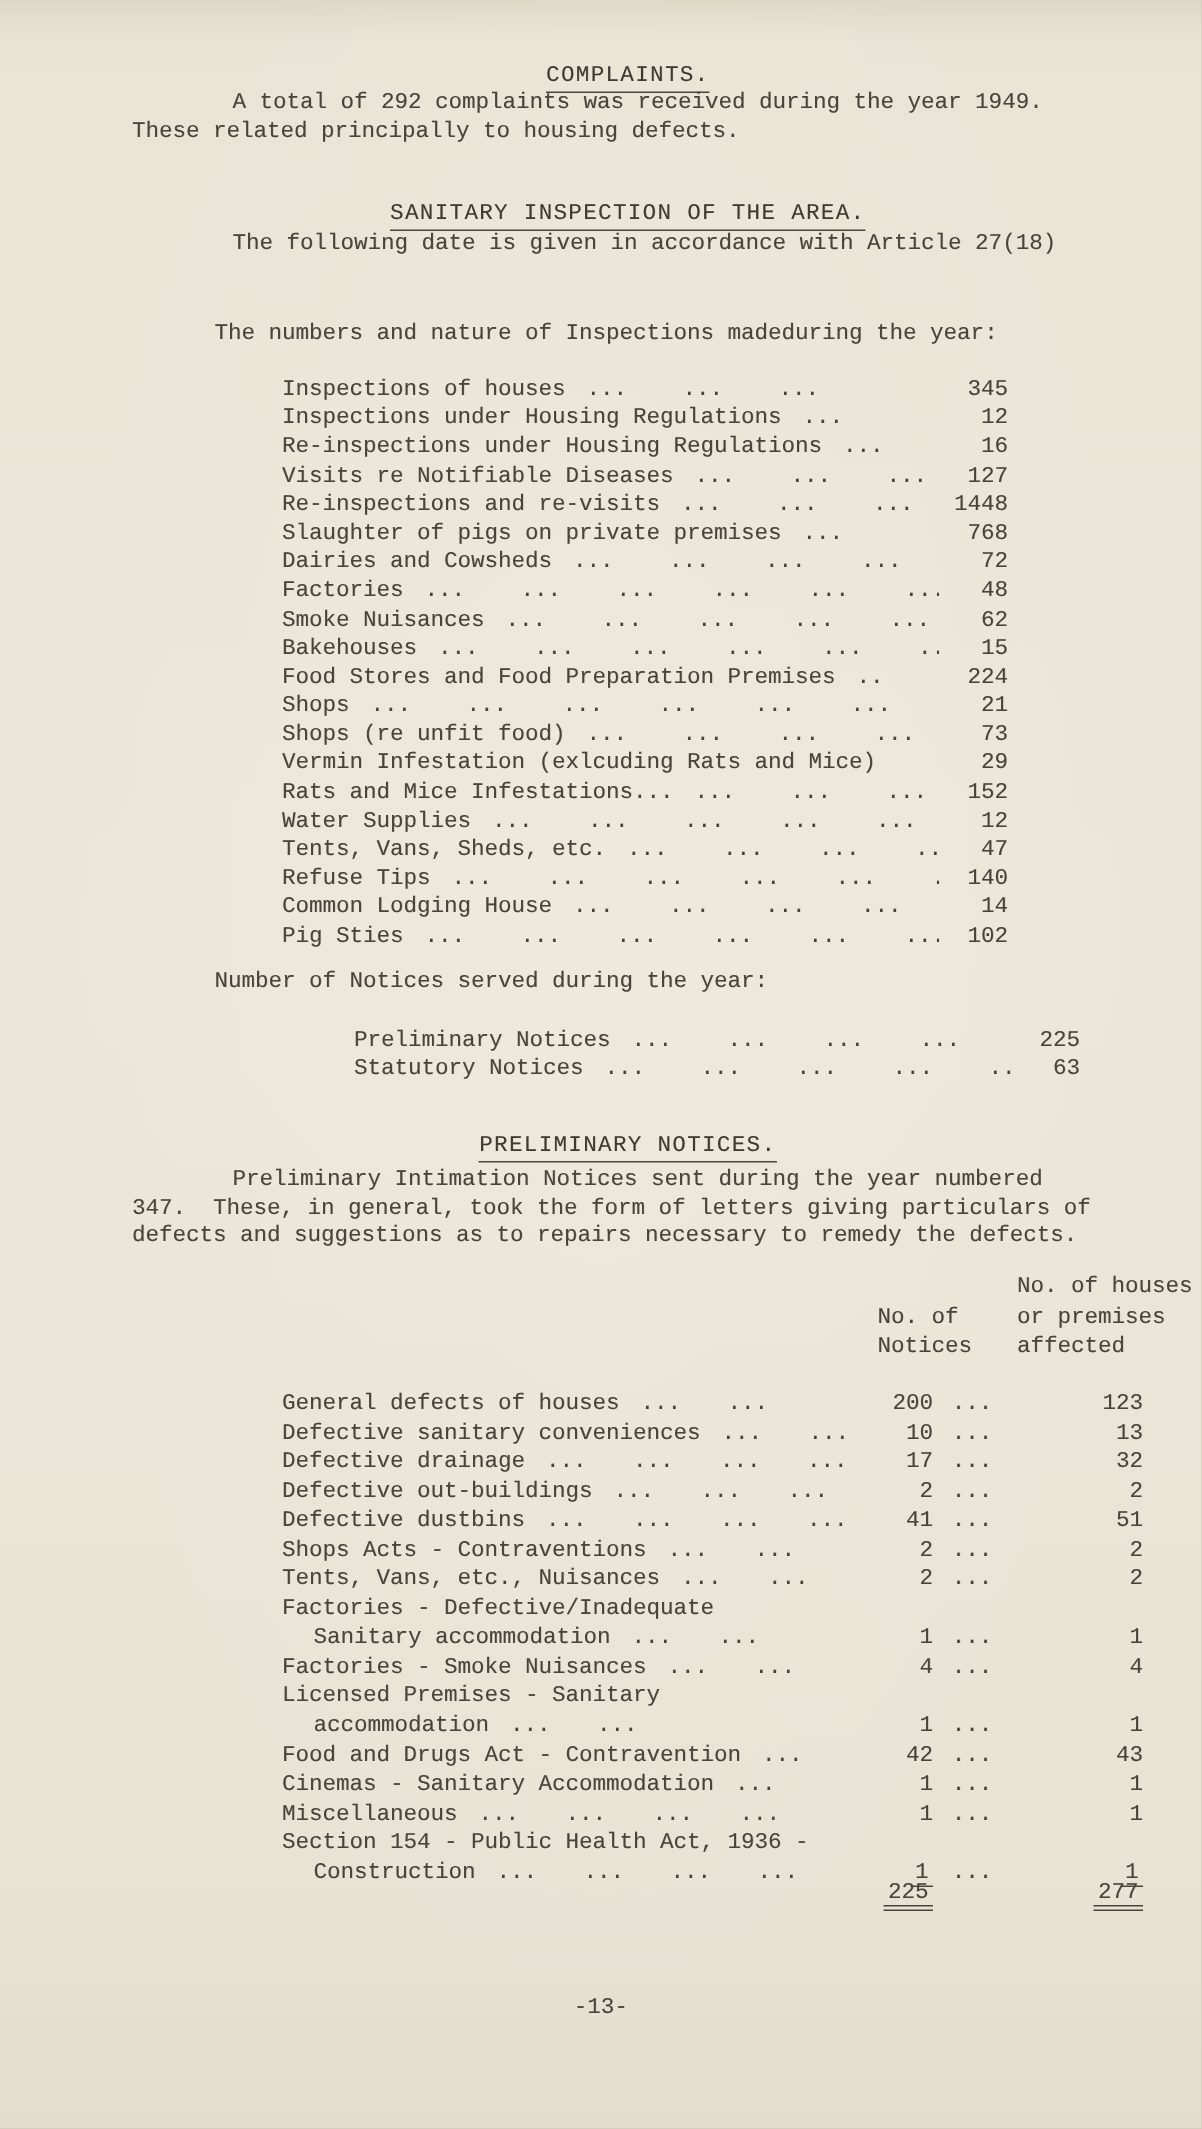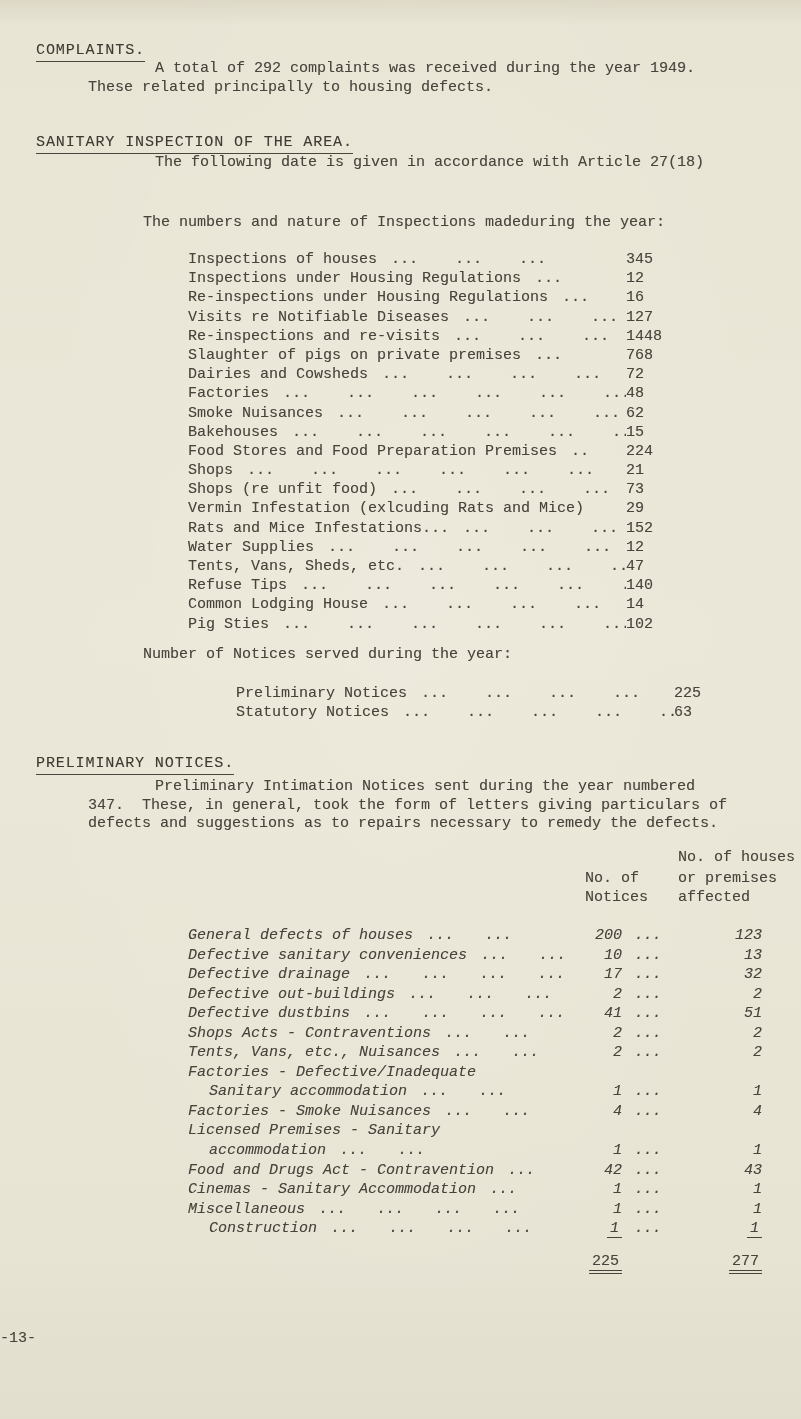--- a/index.html
+++ b/index.html
@@ -10,33 +10,33 @@
     overflow:hidden;
     background:
       radial-gradient(ellipse at 50% 42%, rgba(255,255,255,0.10), rgba(0,0,0,0) 70%),
       linear-gradient(180deg,#ddd8c6 0px,#e9e5d5 26px,#ebe7d8 45%,#e8e4d4 88%,#e2decd 100%);
     font-family:"Liberation Mono","DejaVu Sans Mono",monospace;
     font-size:15px;
     color:#48443c;
     text-shadow:0.3px 0.3px 0 rgba(72,68,60,0.30);
   }
   .abs{position:absolute;white-space:pre;}
-  .centered{left:0;right:0;text-align:left;}
+  .centered{left:0;right:0;text-align:center;}
   .heading span{
     display:inline-block;
     letter-spacing:0.9px;
     color:#3e3a31;
     padding-bottom:2px;
     border-bottom:1.6px solid #4a463d;
   }
   .listblock{position:absolute;}
   .row{display:flex;align-items:baseline;height:19.2px;line-height:19.2px;}
   .lbl{white-space:pre;}
   .dots{flex:1;overflow:hidden;white-space:pre;padding-left:14px;word-spacing:28px;}
-  .val{min-width:46px;white-space:pre;}
+  .val{min-width:46px;text-align:right;white-space:pre;}
   
   .t2 .row{height:19.55px;line-height:19.55px;}
   .t2 .lblwrap{flex:1;display:flex;overflow:hidden;}
   .t2 .dots{word-spacing:22px;}
   .t2 .v1{width:48px;text-align:right;white-space:pre;}
   .t2 .mid{width:52px;text-align:center;white-space:pre;}
   .t2 .v2{width:88px;text-align:right;white-space:pre;}
   .t2 .indent .lbl{padding-left:21px;text-align:center;}
   .u1{border-bottom:1.6px solid #48443c;padding:0 3px;}
   .u2{border-bottom:4px double #48443c;padding:0 3px;}
@@ -209,21 +209,21 @@
   <div class="abs" style="left:155px;top:778px;">Preliminary Intimation Notices sent during the year numbered</div>
   <div class="abs" style="left:88px;top:797px;">347.  These, in general, took the form of letters giving particulars of</div>
   <div class="abs" style="left:88px;top:815px;">defects and suggestions as to repairs necessary to remedy the defects.</div>
 
   <div class="abs" style="left:678px;top:849px;">No. of houses</div>
   <div class="abs" style="left:585px;top:870px;">No. of</div>
   <div class="abs" style="left:678px;top:870px;">or premises</div>
   <div class="abs" style="left:585px;top:889px;">Notices</div>
   <div class="abs" style="left:678px;top:889px;">affected</div>
 
-  <div class="listblock t2" style="left:188px;top:926px;width:574px;font-style:italic;">
+  <div class="listblock t2" style="left:188px;top:926px;width:574px;">
 
       <div class="row">
         <span class="lblwrap">
           <span class="lbl">General defects of houses</span>
           <span class="dots">... ...</span>
         </span>
         <span class="v1"><span>200</span></span>
         <span class="mid">...</span>
         <span class="v2"><span>123</span></span>
       </div>
@@ -361,20 +361,29 @@
       <div class="row">
         <span class="lblwrap">
           <span class="lbl">Miscellaneous</span>
           <span class="dots">... ... ... ...</span>
         </span>
         <span class="v1"><span>1</span></span>
         <span class="mid">...</span>
         <span class="v2"><span>1</span></span>
       </div>
 
+      <div class="row">
+        <span class="lblwrap">
+          <span class="lbl">Section 154 - Public Health Act, 1936 -</span>
+          <span class="dots"></span>
+        </span>
+        <span class="v1"><span></span></span>
+        <span class="mid"></span>
+        <span class="v2"><span></span></span>
+      </div>
 
       <div class="row indent">
         <span class="lblwrap">
           <span class="lbl">Construction</span>
           <span class="dots">... ... ... ...</span>
         </span>
         <span class="v1"><span class="u1">1</span></span>
         <span class="mid">...</span>
         <span class="v2"><span class="u1">1</span></span>
       </div>

